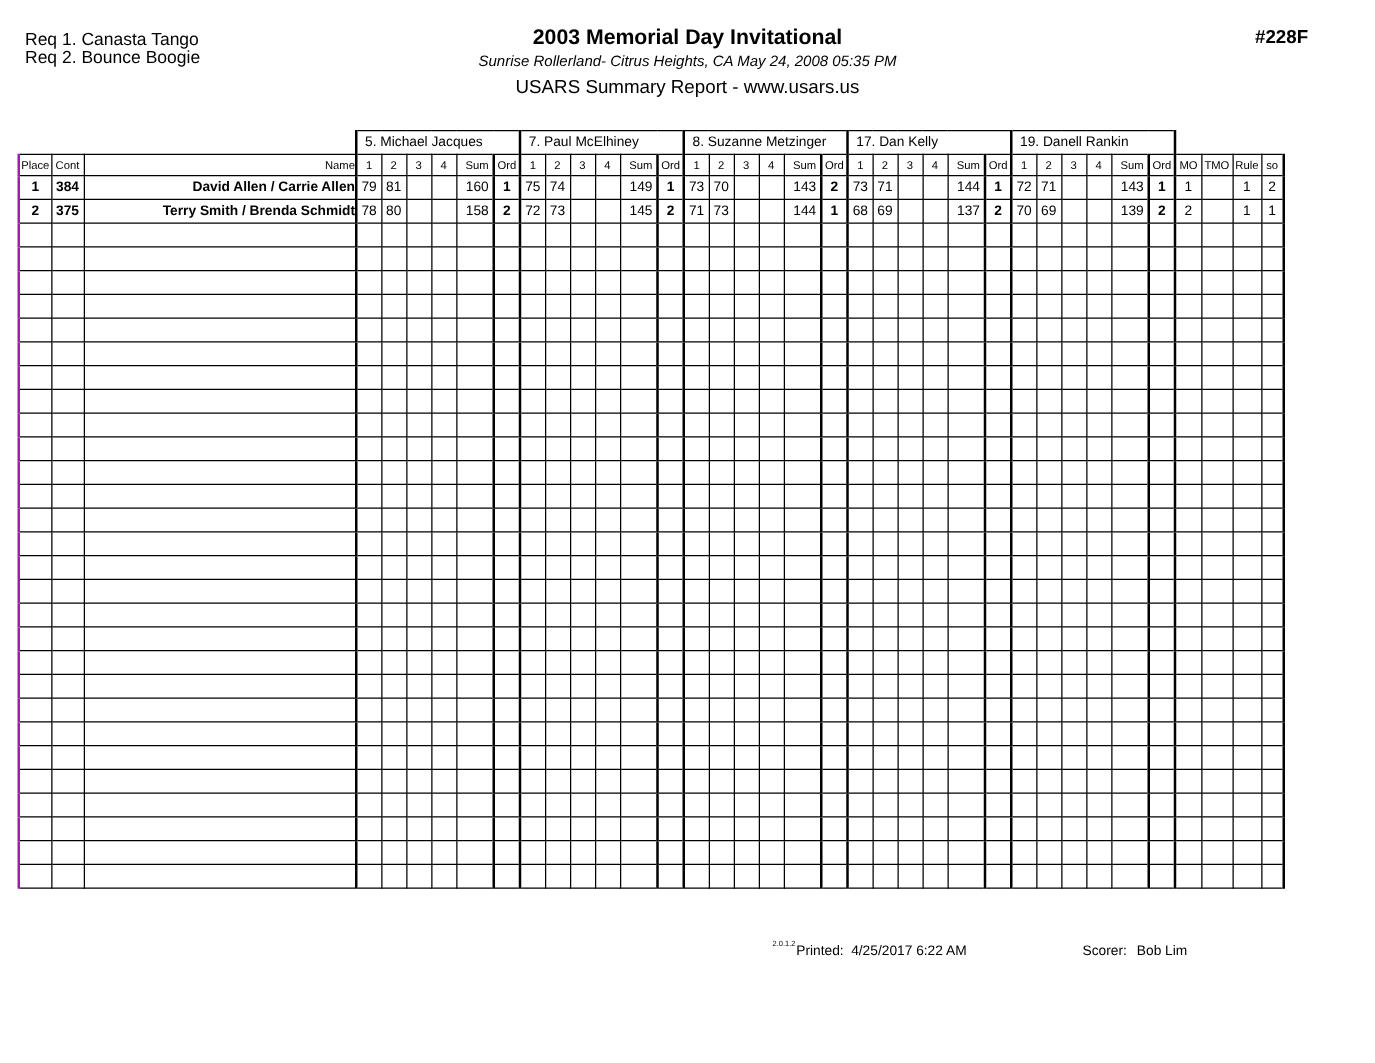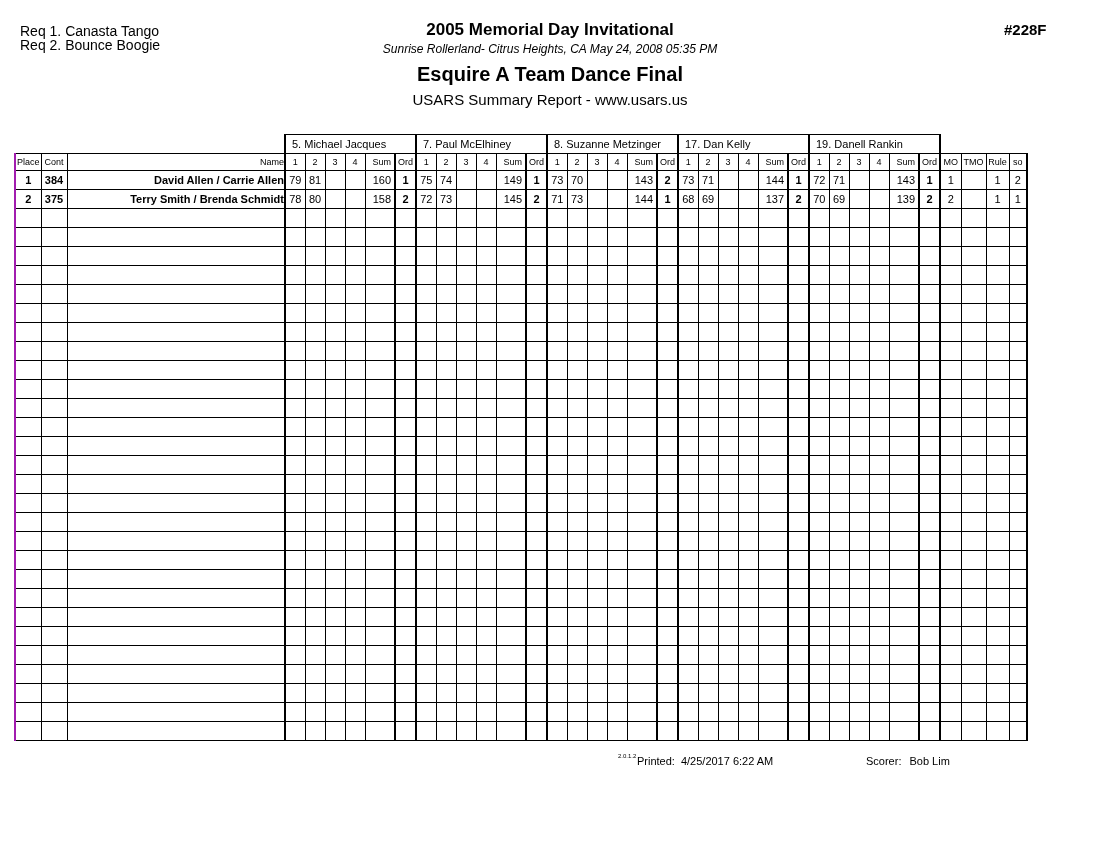--- a/index.html
+++ b/index.html
@@ -46,23 +46,22 @@
 <body>
 
 <div class="req-block">
   <div>Req  1.  Canasta Tango</div>
   <div>Req  2.  Bounce Boogie</div>
 </div>
 
 <div class="event-number">#228F</div>
 
 <div class="title-block">
-  <div class="title">2005 Memorial Day Invitational</div>
+  <div class="title">2003 Memorial Day Invitational</div>
   <div class="venue">Sunrise Rollerland- Citrus Heights, CA  May 24, 2008  05:35 PM</div>
-  <div class="event-name">Esquire A Team Dance Final</div>
   <div class="report-type">USARS Summary Report - www.usars.us</div>
 </div>
 
 <table id="scoretable">
   <colgroup id="cols">
       <col style="width: 26px;">
       <col style="width: 26px;">
       <col style="width: 218px;">
       <col style="width: 20px;">
       <col style="width: 20px;">

